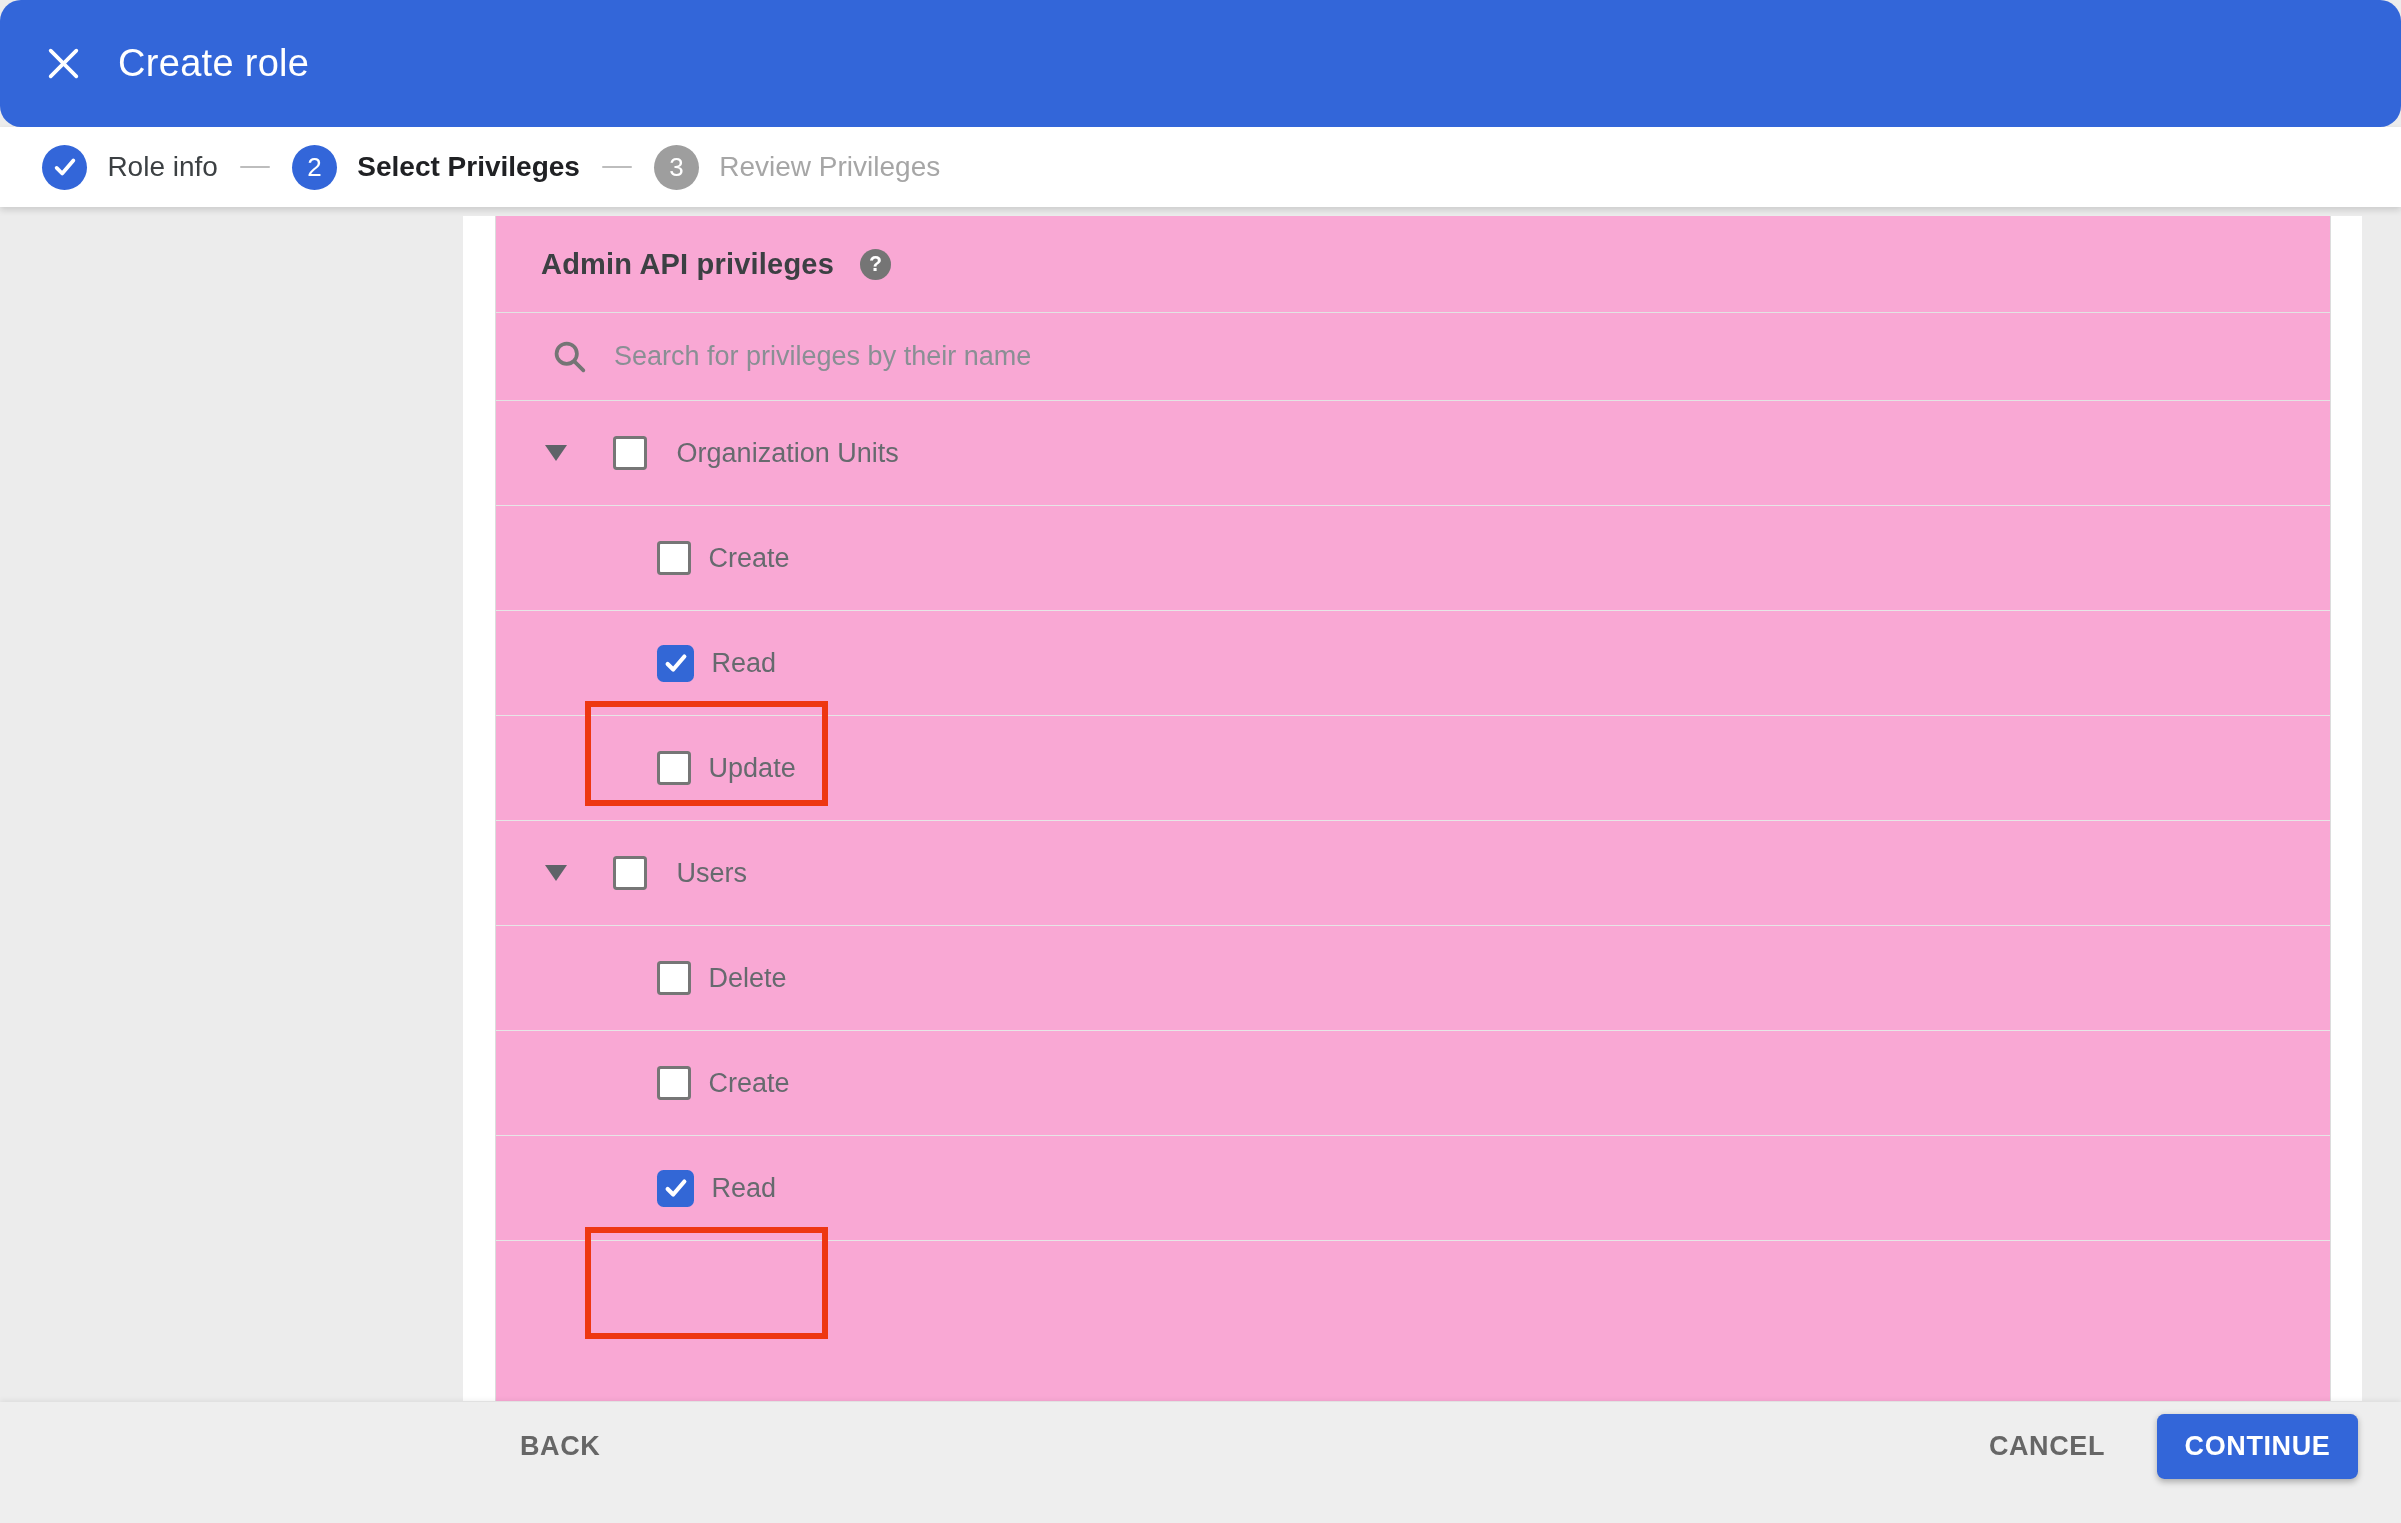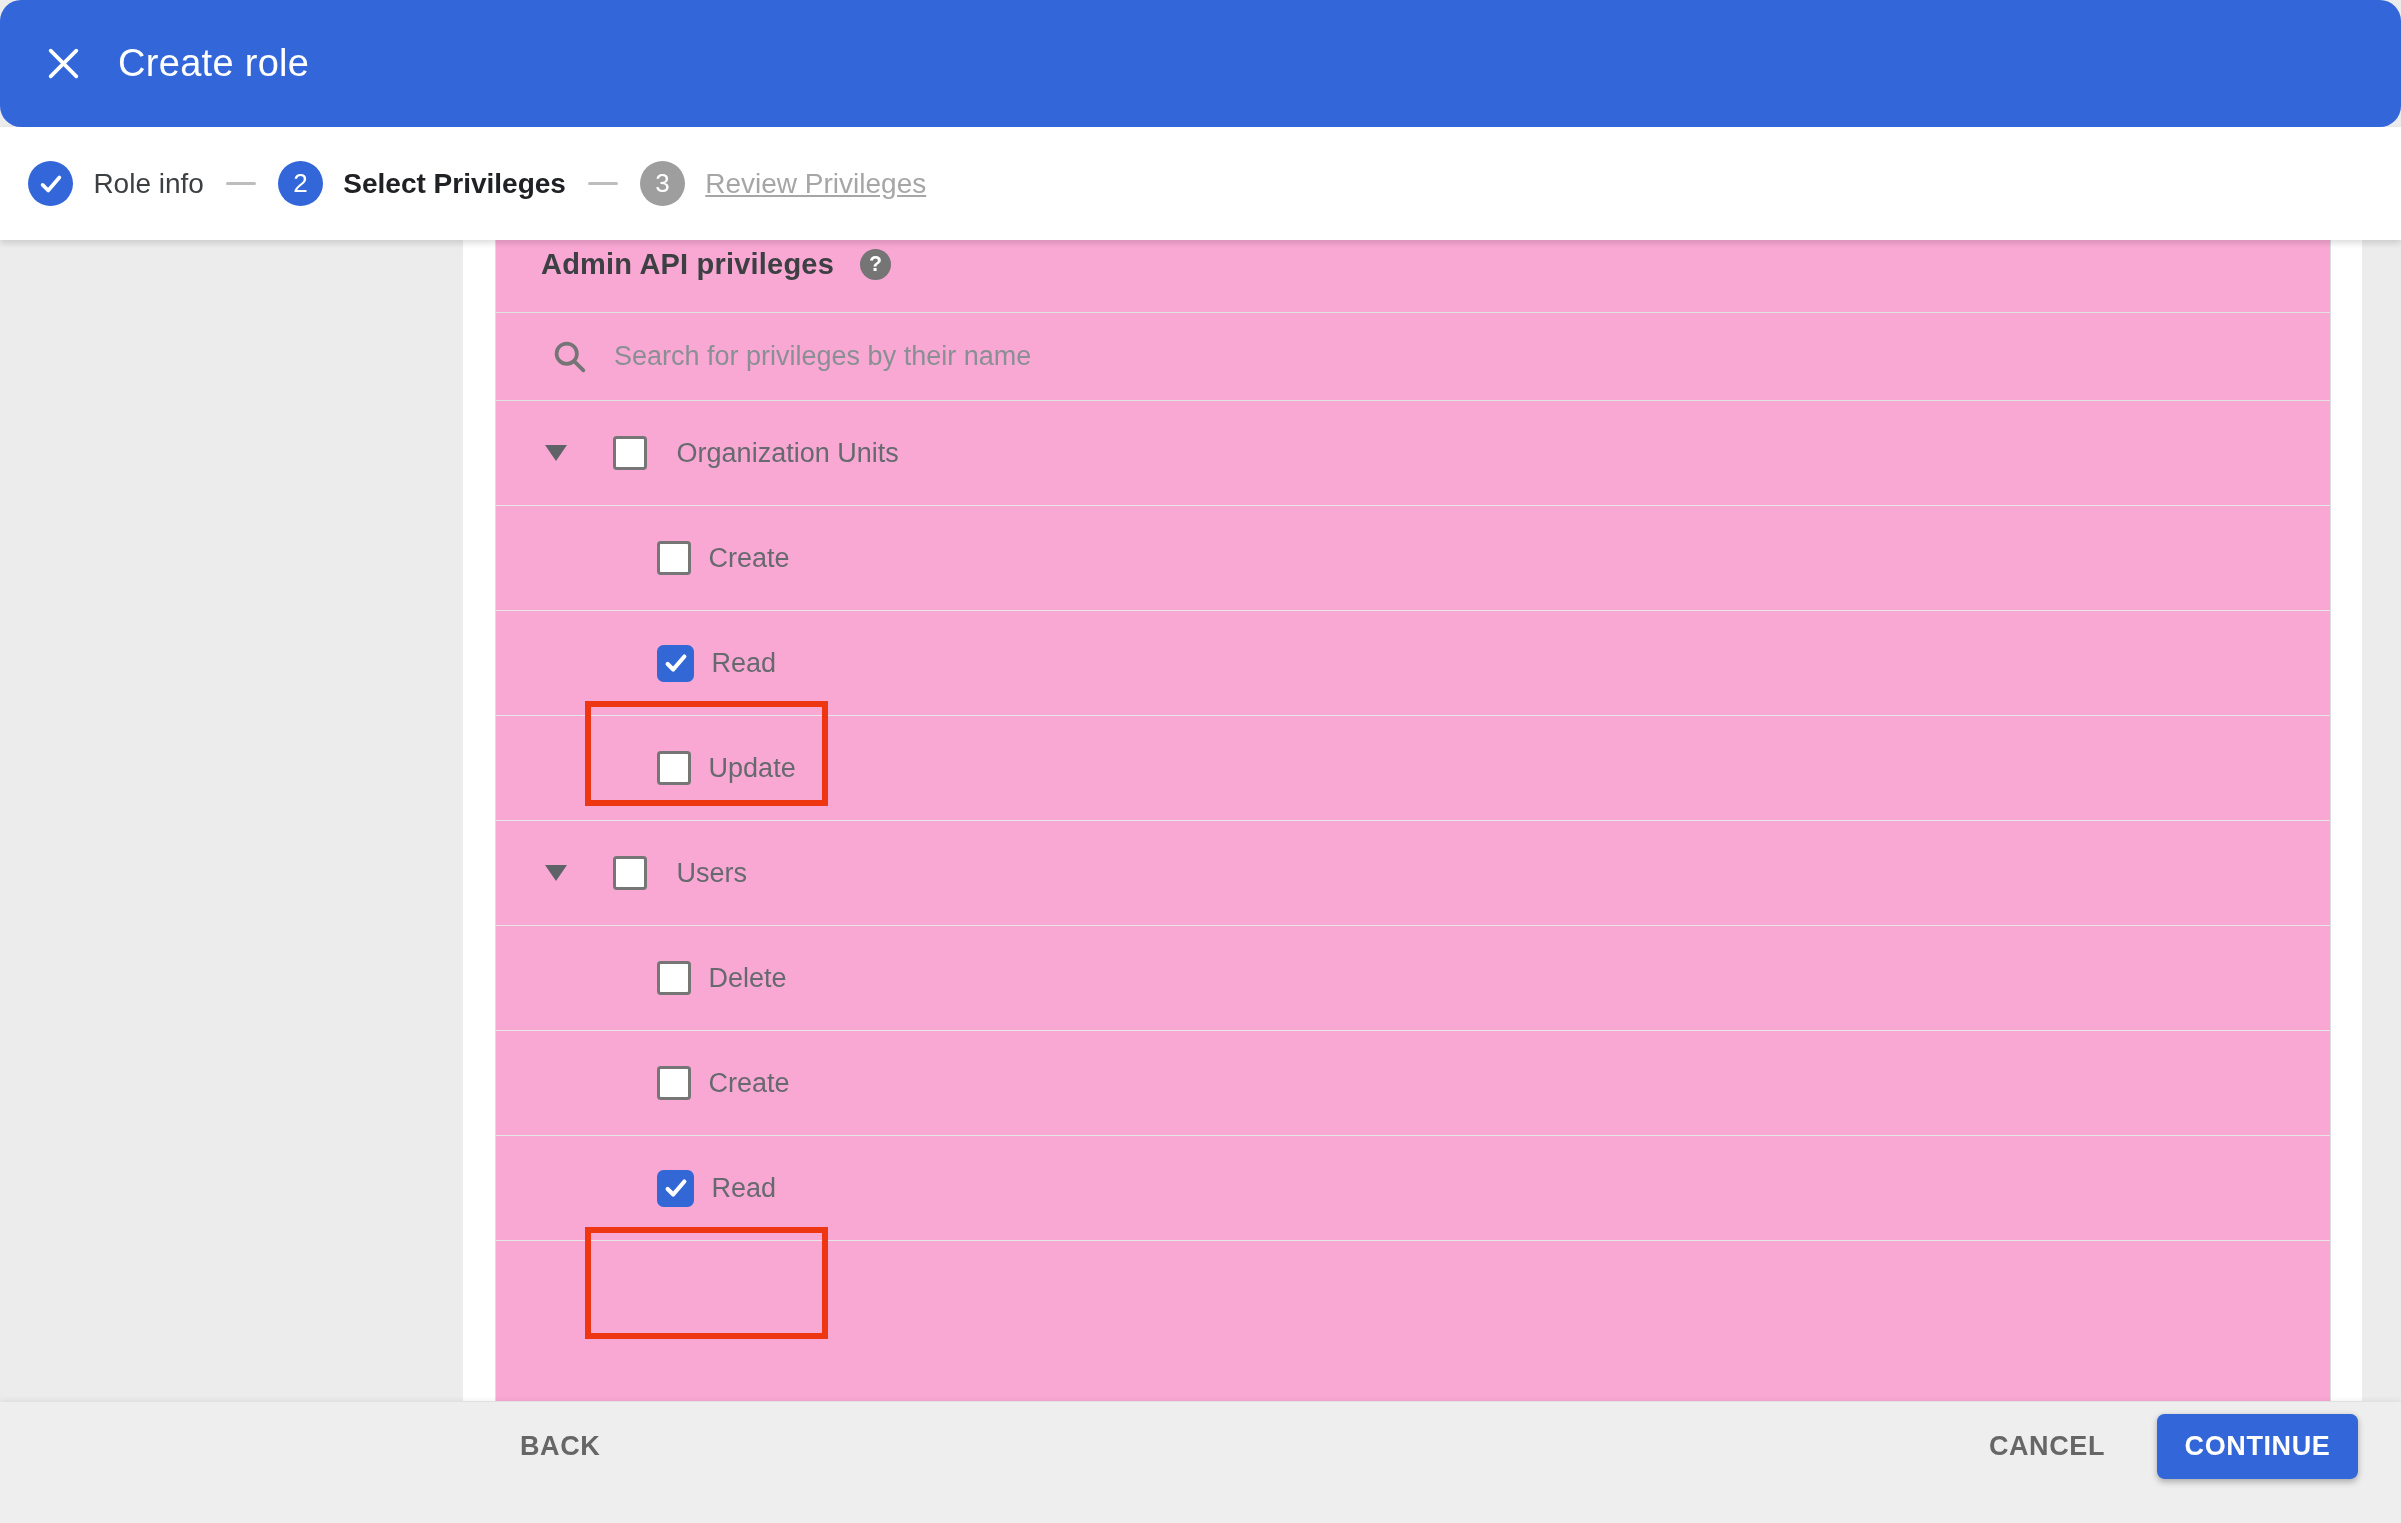--- a/index.html
+++ b/index.html
@@ -18,34 +18,34 @@
   .appbar .close-btn{
     margin-left:41px;width:45px;height:45px;display:flex;align-items:center;justify-content:center;
     cursor:pointer;flex:0 0 auto;
   }
   .appbar .title{
     margin-left:32px;color:#ffffff;font-size:38px;font-weight:400;letter-spacing:0.3px;
   }
 
   
   .stepper{
-    position:absolute;top:127px;left:0;width:100%;height:113px;background:#ffffff;
-    display:flex;align-items:center;padding-left:28px;box-sizing:border-box;
+    position:absolute;top:127px;left:0;width:100%;height:80px;background:#ffffff;
+    display:flex;align-items:center;padding-left:42px;box-sizing:border-box;
     box-shadow:0 2.8px 6.5px rgba(0,0,0,0.14);z-index:20;
   }
   .step{display:flex;align-items:center;}
   .step-circle{
     width:45px;height:45px;border-radius:50%;display:flex;align-items:center;justify-content:center;
     color:#ffffff;font-size:26px;font-weight:400;flex:0 0 auto;
   }
   .step-circle.blue{background:#3366d9;}
   .step-circle.gray{background:#9e9e9e;}
   .step-label{margin-left:20.4px;font-size:28px;color:#3c4043;}
   .step-label.active{font-weight:700;color:#202124;}
-  .step-label.upcoming{color:#a6a6a6;text-decoration:underline;}
+  .step-label.upcoming{color:#a6a6a6;}
   .step-dash{width:30px;height:2.8px;background:#bdbdbd;margin:0 22px;border-radius:1.9px;}
 
   
   .main-white{
     position:absolute;left:463px;top:216px;width:1899px;height:1185px;background:#ffffff;
   }
   .panel{
     position:absolute;left:495px;top:216px;width:1836px;height:1185px;background:#f9a8d4;
     border-left:0.9px solid #dcdcdc;border-right:0.9px solid #dcdcdc;box-sizing:border-box;
   }

